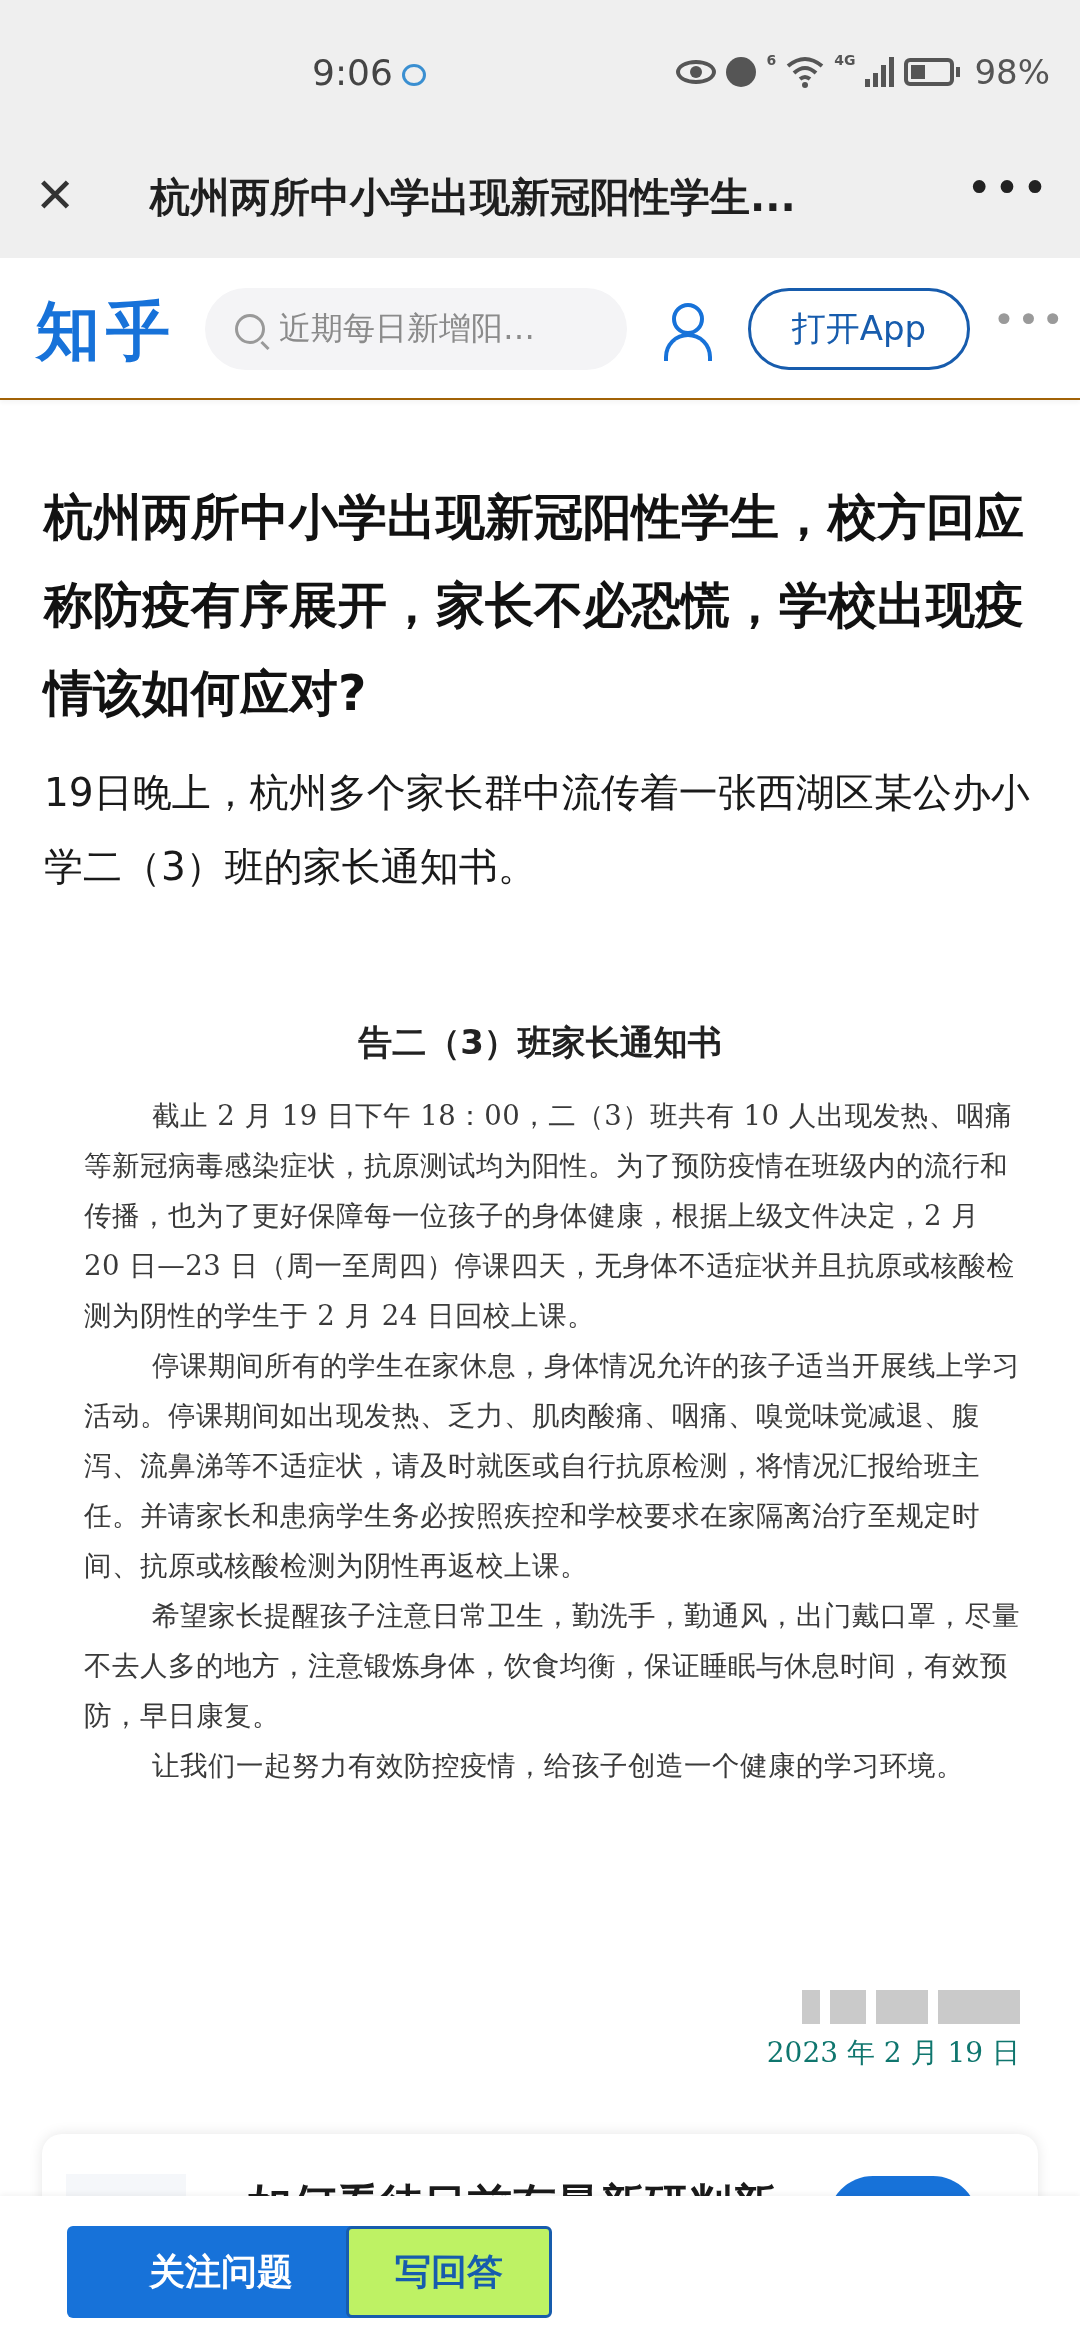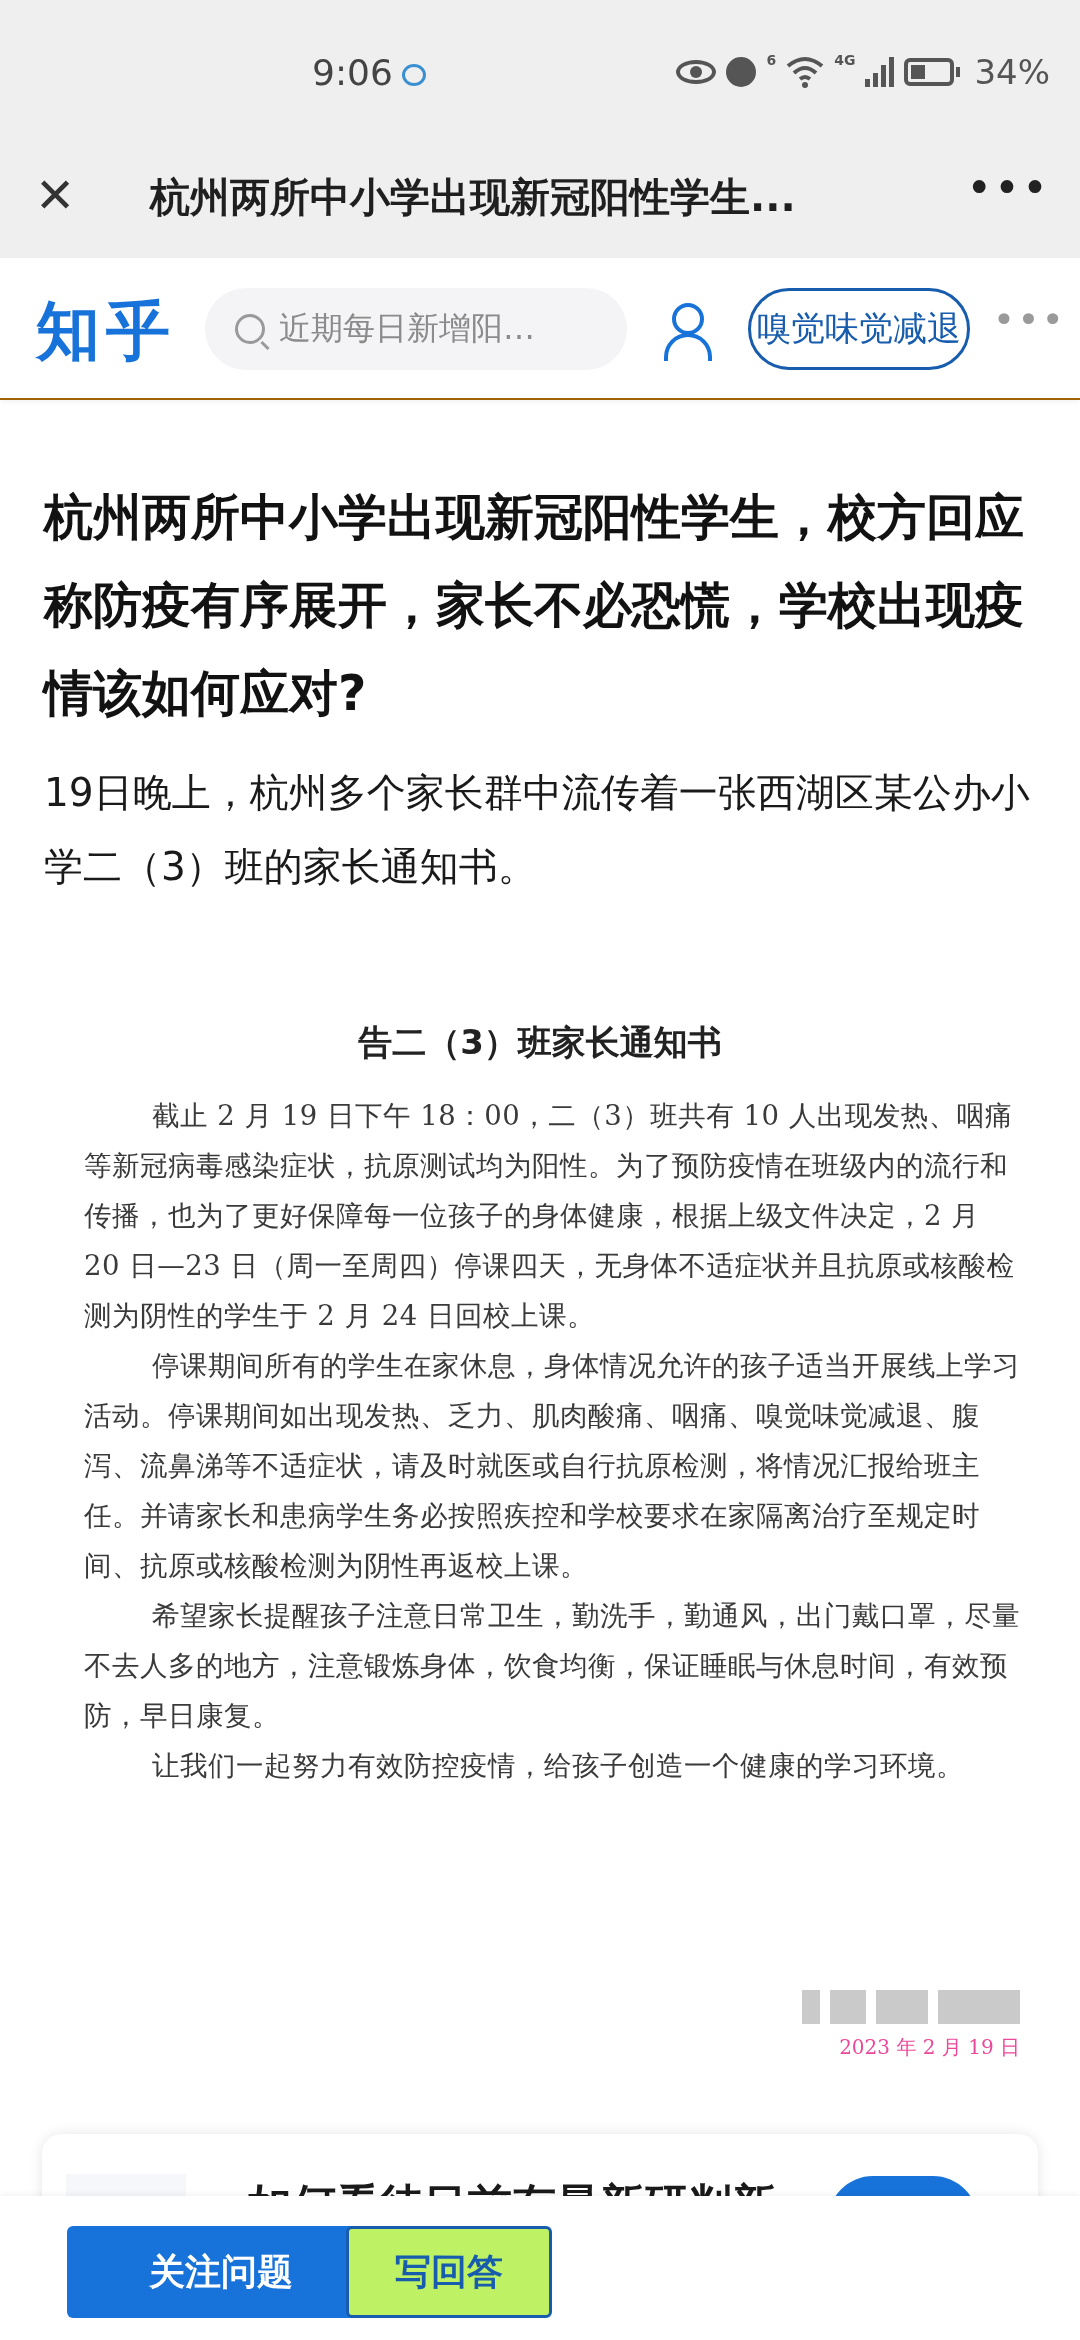--- a/index.html
+++ b/index.html
@@ -41,21 +41,21 @@
   .question-desc { position: absolute; left: 44px; top: 756px; width: 1000px; font-size: 39px; line-height: 74px; color: #1a1a1a; }
 
   .notice { position: absolute; left: 40px; top: 990px; width: 1000px; height: 1110px; background: #fff; font-family: "DejaVu Serif", "Liberation Serif", serif; color: #3a3a3a; }
   .notice-title { position: absolute; left: 0; top: 30px; width: 1000px; text-align: center; font-size: 34px; font-weight: bold; color: #222; font-family: "DejaVu Sans", sans-serif; }
   .notice-body { position: absolute; left: 44px; top: 100px; width: 940px; font-size: 27.5px; line-height: 50px; letter-spacing: 0.5px; }
   .notice-body p { margin: 0; }
   .notice-body .indent { text-indent: 68px; }
   .notice-sign { position: absolute; right: 20px; top: 1000px; text-align: right; }
   .blurred { display: flex; gap: 10px; justify-content: flex-end; margin-bottom: 10px; }
   .blurred i { display: block; height: 34px; background: #bdbdbd; opacity: 0.8; }
-  .notice-date { font-size: 20px; color: #ec4899; }
+  .notice-date { font-size: 28px; color: #0f766e; }
 
   .rec-card { position: absolute; left: 42px; top: 2134px; width: 996px; height: 140px; background: #fff; border-radius: 20px; box-shadow: 0 0 14px rgba(0,0,0,0.10); overflow: hidden; }
   .rec-thumb { position: absolute; left: 24px; top: 40px; width: 120px; height: 80px; background: #f5f7fa; font-size: 7px; color: #999; padding: 4px; }
   .rec-text { position: absolute; left: 206px; top: 42px; font-size: 44px; font-weight: bold; color: #1a1a1a; white-space: nowrap; }
   .rec-btn { position: absolute; right: 60px; top: 42px; width: 150px; height: 90px; background: #1772d9; border-radius: 45px; }
 
   .bottom-bar { position: absolute; left: 0; top: 2196px; width: 1080px; height: 144px; background: #fff; box-shadow: 0 -2px 6px rgba(0,0,0,0.05); }
   .follow-btn { position: absolute; left: 42px; top: 30px; width: 308px; height: 92px; background: #1772d9; color: #fff; border-radius: 6px; font-size: 36px; font-weight: bold; display: flex; align-items: center; justify-content: center; margin-left: 25px; }
   .answer-btn { position: absolute; left: 346px; top: 30px; width: 206px; height: 92px; background: #bef264; color: #175cad; border: 3px solid #175cad; border-radius: 6px; font-size: 36px; font-weight: bold; display: flex; align-items: center; justify-content: center; }
 </style>
@@ -76,41 +76,41 @@
       <circle cx="19" cy="29" r="3" fill="#555"></circle>
     </svg>
     <span class="small-label">4G</span>
     <span class="icon-signal">
       <i style="height:8px"></i>
         <i style="height:14px"></i>
         <i style="height:22px"></i>
         <i style="height:30px"></i>
     </span>
     <span class="icon-battery"></span>
-    <span style="margin-left:10px">34%</span>
+    <span style="margin-left:10px">98%</span>
   </div>
 </div>
 
 <div class="app-bar">
   <span class="close-btn">✕</span>
   <span class="app-title">杭州两所中小学出现新冠阳性学生...</span>
   <span class="app-more">•••</span>
 </div>
 
 <div class="zh-header">
   <span class="zh-logo">知乎</span>
   <div class="zh-search">
     <span class="search-icon"></span>
     <span class="zh-search-text">近期每日新增阳…</span>
   </div>
   <div class="user-icon">
     <span class="head"></span>
       <span class="body"></span>
   </div>
-  <div class="open-app">嗅觉味觉减退</div>
+  <div class="open-app">打开App</div>
   <span class="zh-more">•••</span>
 </div>
 
 <h1 class="question-title">杭州两所中小学出现新冠阳性学生，校方回应称防疫有序展开，家长不必恐慌，学校出现疫情该如何应对?</h1>
 <p class="question-desc">19日晚上，杭州多个家长群中流传着一张西湖区某公办小学二（3）班的家长通知书。</p>
 
 <div class="notice">
   <div class="notice-title">告二（3）班家长通知书</div>
   <div class="notice-body">
     <p class="indent">截止 2 月 19 日下午 18：00，二（3）班共有 10 人出现发热、咽痛等新冠病毒感染症状，抗原测试均为阳性。为了预防疫情在班级内的流行和传播，也为了更好保障每一位孩子的身体健康，根据上级文件决定，2 月 20 日—23 日（周一至周四）停课四天，无身体不适症状并且抗原或核酸检测为阴性的学生于 2 月 24 日回校上课。</p>

